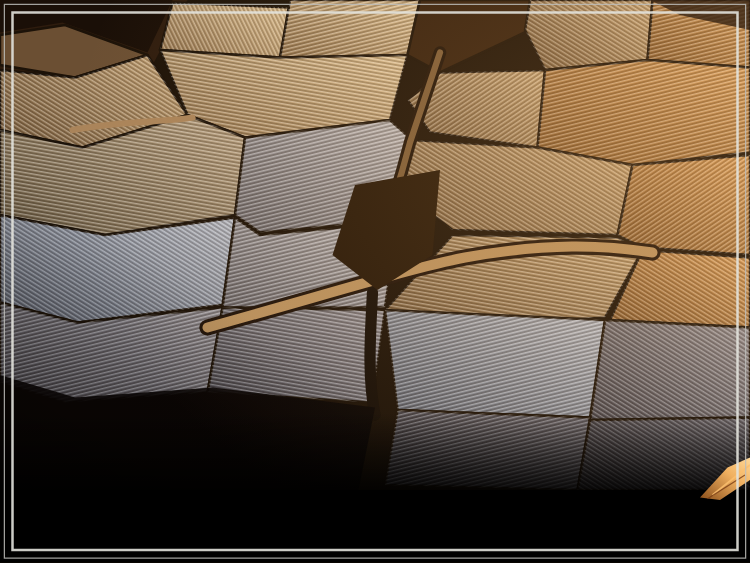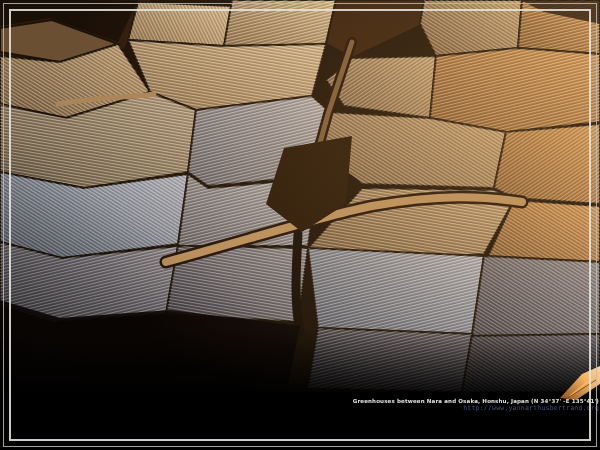--- a/index.html
+++ b/index.html
@@ -165,20 +165,16 @@
     <rect y="330" width="600" height="70" fill="url(#gFade)"></rect>
     <rect y="392" width="600" height="58" fill="#000000"></rect>
 
     <g>
       <path d="M560,398 L582,374 L600,366 L600,384 L576,400 Z" fill="url(#gStreak)"></path>
       <path d="M570,396 L600,372" stroke="rgba(250,190,110,0.85)" stroke-width="1.5" fill="none"></path>
       <path d="M566,399 L596,380" stroke="rgba(120,60,20,0.8)" stroke-width="1" fill="none"></path>
     </g>
   </svg>
 
-  <div class="caption">
-    <div class="caption-title">Greenhouses between Nara and Osaka, Honshu, Japan (N 34°37' -E 135°41')</div>
-    <div class="caption-url">http://www.yannarthusbertrand.org</div>
-  </div>
 
   <div class="frame-outer"></div>
   <div class="frame-inner"></div>
 </div>
 
 </body></html>

